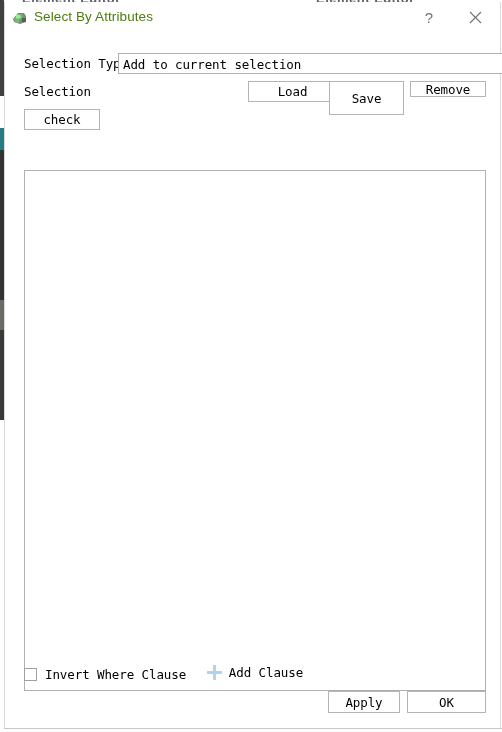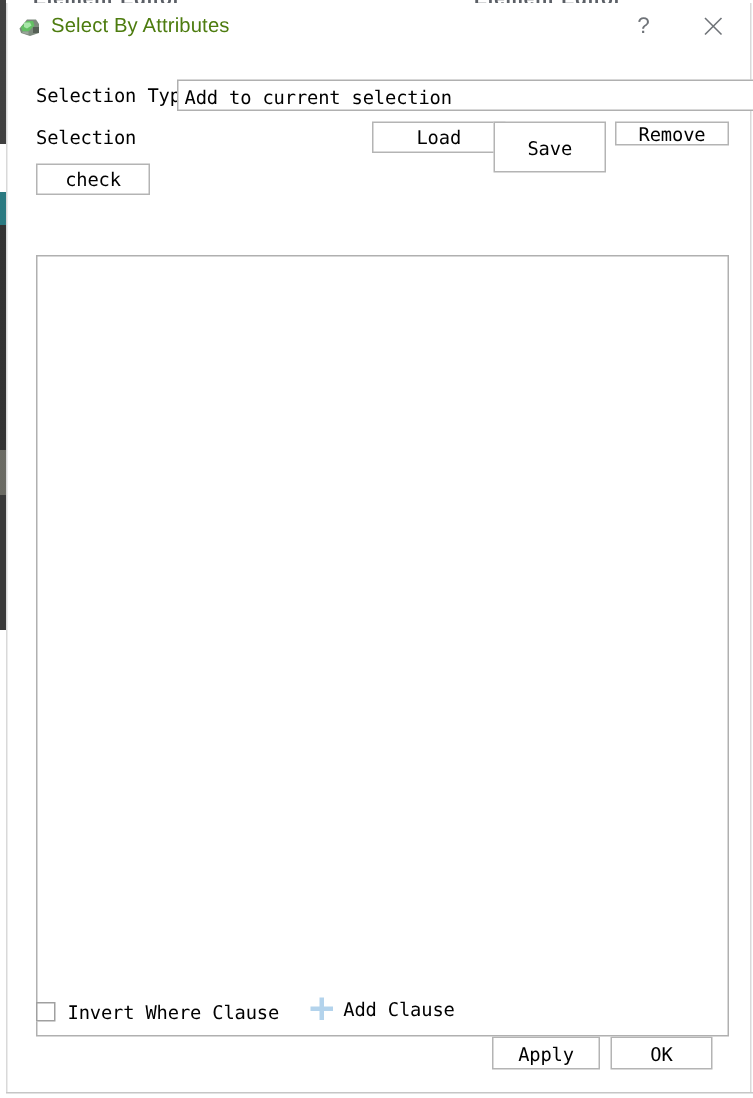--- a/index.html
+++ b/index.html
@@ -164,21 +164,21 @@
     font-size: 12.5px;
     color: #000000;
     letter-spacing: -0.1px;
     user-select: none;
   }
   #btn-load   { left: 243px; top: 79px; width: 89px; height: 21px; }
   #btn-save   { left: 324px; top: 79px; width: 75px; height: 34px; }
   #btn-remove { left: 405px; top: 79px; width: 76px; height: 16px; }
   #btn-check  { left: 19px;  top: 107px; width: 76px; height: 21px; }
   #btn-apply  { left: 323px; top: 689px; width: 72px; height: 22px; text-align: center; }
-  #btn-ok     { left: 402px; top: 689px; width: 68px; height: 22px; }
+  #btn-ok     { left: 402px; top: 689px; width: 79px; height: 22px; }
 
   
   #clause-panel {
     position: absolute;
     left: 19px; top: 136px;
     width: 462px; height: 521px;
     border: 1px solid #b0b0b0;
     background: #ffffff;
     box-sizing: border-box;
     margin-top: 32px;

